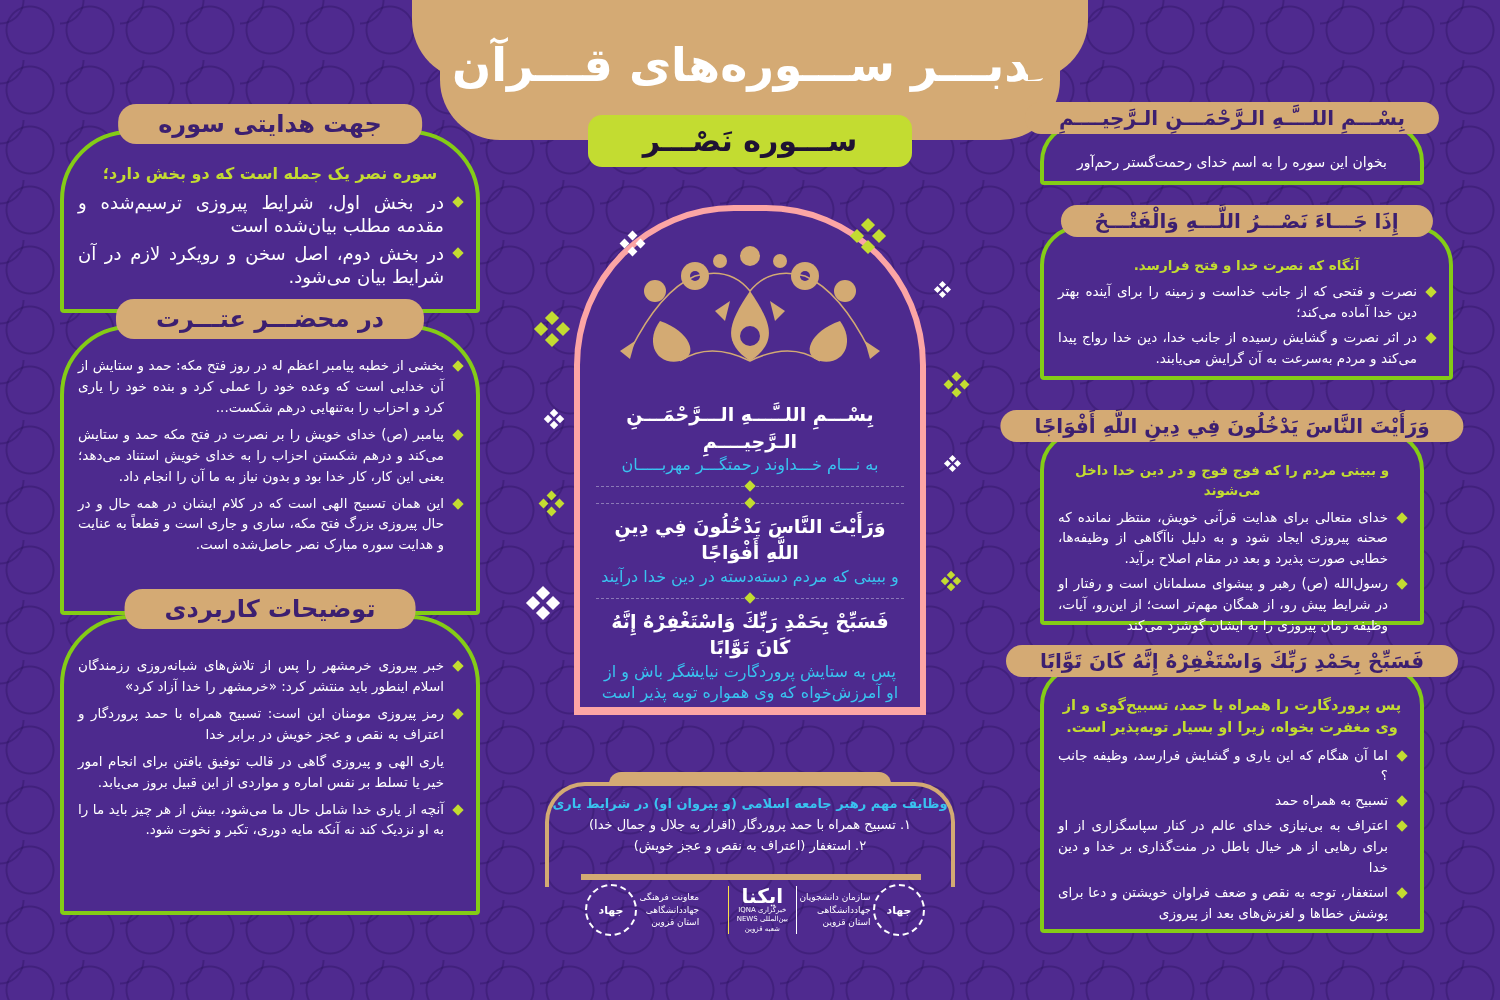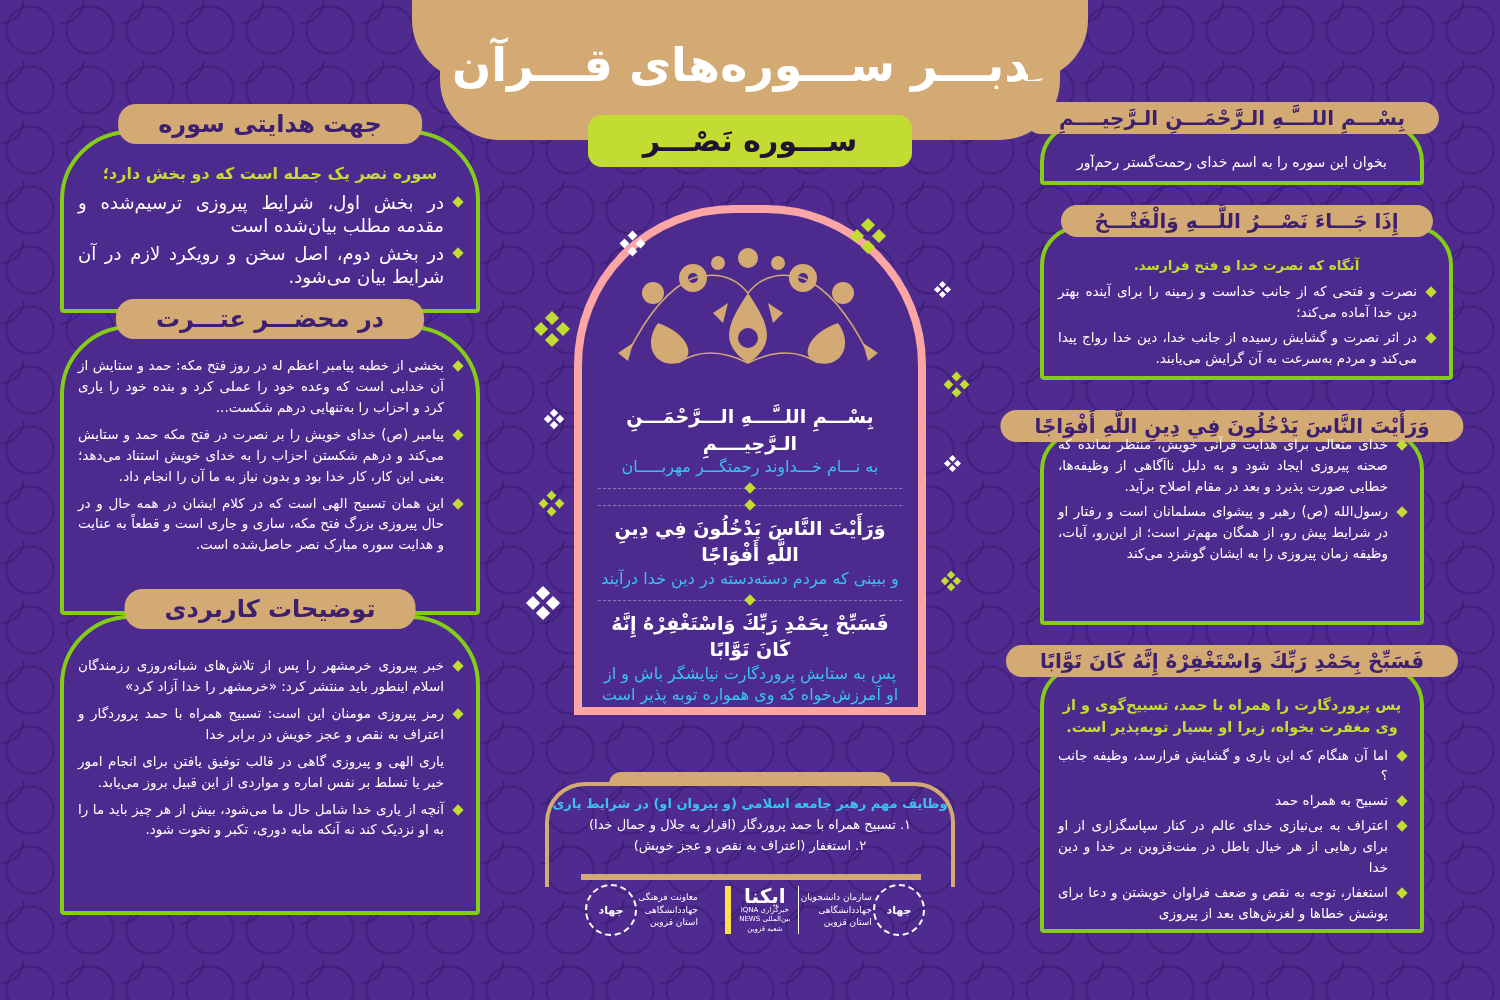--- a/index.html
+++ b/index.html
@@ -69,42 +69,42 @@
   #f-r1 .body { text-align:center; font-size:14px; margin-top:28px; }
   #f-r2 { left:1040px; top:225px; width:413px; height:155px; }
   #f-r3 { left:1040px; top:430px; width:384px; height:195px; }
   #f-r4 { left:1040px; top:665px; width:384px; height:268px; }
   .rframe .lead { text-align:center; font-size:13.5px; margin-top:26px; margin-bottom:6px; padding:0 10px; line-height:1.5; }
   .rframe ul { font-size:13.5px; }
   .rframe ul li { line-height:1.55; margin-bottom:4px; }
   
   #arch {
     position:absolute; left:574px; top:205px; width:352px; height:510px;
-    border:8px solid #fca5a5; border-bottom-width:8px; box-sizing:border-box;
+    border:6px solid #fca5a5; border-bottom-width:8px; box-sizing:border-box;
     border-radius:160px 160px 0 0; background:#4d2a8e;
   }
   .ornament { position:absolute; left:20px; right:20px; top:20px; height:150px; }
   .verses { position:absolute; left:16px; right:16px; top:190px; }
   .verse { text-align:center; }
   .verse .ar { font-size:19px; font-weight:bold; color:#fff; line-height:1.4; }
   .verse .fa { font-size:16px; color:#39c3f0; line-height:1.35; }
   .sep { position:relative; height:14px; margin:3px 0; }
   .sep:before { content:""; position:absolute; left:0; right:0; top:7px; border-top:1px dashed #8a78b6; }
   .sep .d { position:absolute; left:50%; top:3px; width:8px; height:8px; margin-left:-4px; background:#c3dc31; transform:rotate(45deg); }
   
   #duties { position:absolute; left:545px; top:782px; width:410px; height:105px; border:4px solid #d3aa73; border-radius:40px 40px 0 0; border-bottom:none; box-sizing:border-box; }
   #duties .cap { position:absolute; top:-14px; left:60px; right:60px; height:14px; background:#d4aa74; border-radius:12px 12px 0 0; }
   #duties .title { text-align:center; font-size:13px; font-weight:bold; color:#39c3f0; margin-top:10px; }
   #duties .item { text-align:center; font-size:13px; margin-top:6px; }
   #duties-bar { position:absolute; left:581px; top:874px; width:340px; height:6px; background:#d4aa74; }
   
   #logos { position:absolute; left:585px; top:880px; width:340px; height:60px; display:flex; align-items:center; justify-content:space-between; direction:rtl; }
   .seal { width:52px; height:52px; border-radius:50%; border:2px dashed #fff; box-sizing:border-box; display:flex; align-items:center; justify-content:center; font-size:11px; font-weight:bold; }
   .org { font-size:9px; line-height:1.4; text-align:right; }
-  .iqna { text-align:center; border-left:6px solid #fde047; border-right:1px solid #fff; padding:0 8px;margin-left:26px; }
+  .iqna { text-align:center; border-left:1px solid #fde047; border-right:1px solid #fff; padding:0 8px;margin-left:26px; }
   .iqna .big { font-size:20px; font-weight:bold; line-height:1; }
   .iqna .sm { font-size:7px; line-height:1.3; }
   
   .spark { position:absolute; }
   .spark i { position:absolute; width:10px; height:10px; transform:rotate(45deg); }
 </style>
 </head>
 <body>
 
 <div class="header">
@@ -322,20 +322,21 @@
       </li>
     <li>
         <span class="dot"></span>
         <span class="txt">در اثر نصرت و گشایش رسیده از جانب خدا، دین خدا رواج پیدا می‌کند و مردم به‌سرعت به آن گرایش می‌یابند.</span>
       </li>
   </ul>
 </div>
 
 <div class="frame arched rframe" id="f-r3" style="border-radius:40px 40px 4px 4px;">
   <div class="frame-title small">وَرَأَيْتَ النَّاسَ يَدْخُلُونَ فِي دِينِ اللَّهِ أَفْوَاجًا</div>
+  <div class="lead green">و ببینی مردم را که فوج فوج و در دین خدا داخل می‌شوند</div>
   <ul class="bullets">
     <li>
         <span class="dot"></span>
         <span class="txt">خدای متعالی برای هدایت قرآنی خویش، منتظر نمانده که صحنه پیروزی ایجاد شود و به دلیل ناآگاهی از وظیفه‌ها، خطایی صورت پذیرد و بعد در مقام اصلاح برآید.</span>
       </li>
     <li>
         <span class="dot"></span>
         <span class="txt">رسول‌الله (ص) رهبر و پیشوای مسلمانان است و رفتار او در شرایط پیش رو، از همگان مهم‌تر است؛ از این‌رو، آیات، وظیفه زمان پیروزی را به ایشان گوشزد می‌کند</span>
       </li>
   </ul>
@@ -348,20 +349,20 @@
     <li>
         <span class="dot"></span>
         <span class="txt">اما آن هنگام که این یاری و گشایش فرارسد، وظیفه جانب ؟</span>
       </li>
     <li>
         <span class="dot"></span>
         <span class="txt">تسبیح به همراه حمد</span>
       </li>
     <li>
         <span class="dot"></span>
-        <span class="txt">اعتراف به بی‌نیازی خدای عالم در کنار سپاسگزاری از او برای رهایی از هر خیال باطل در منت‌قزوین بر خدا و دین خدا</span>
+        <span class="txt">اعتراف به بی‌نیازی خدای عالم در کنار سپاسگزاری از او برای رهایی از هر خیال باطل در منت‌گذاری بر خدا و دین خدا</span>
       </li>
     <li>
         <span class="dot"></span>
         <span class="txt">استغفار، توجه به نقص و ضعف فراوان خویشتن و دعا برای پوشش خطاها و لغزش‌های بعد از پیروزی</span>
       </li>
   </ul>
 </div>
 
 </body></html>

